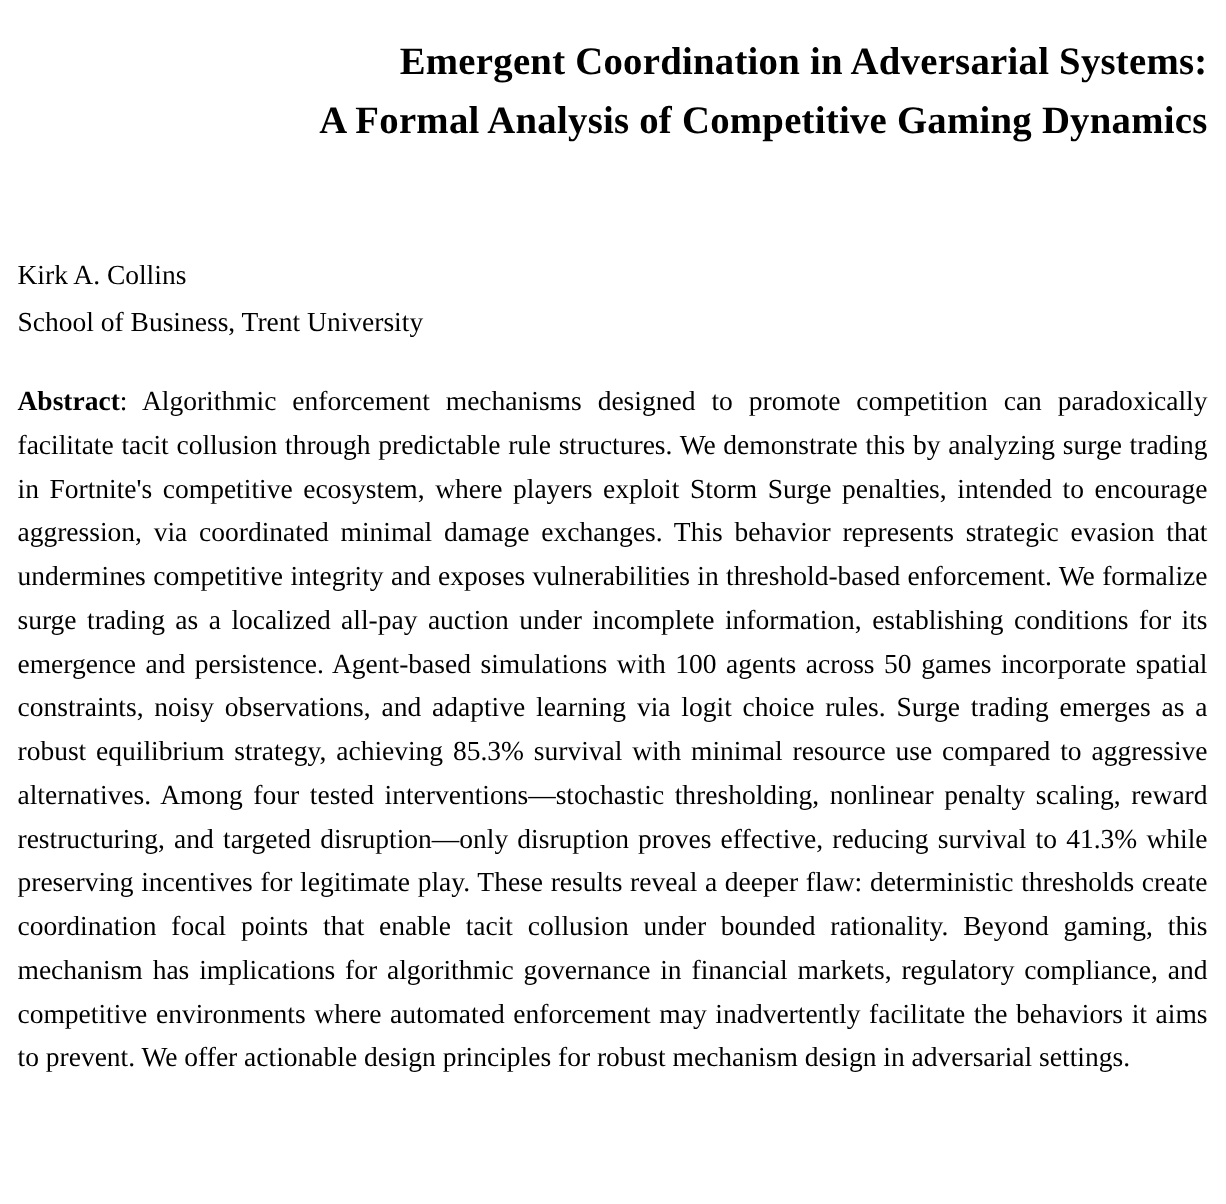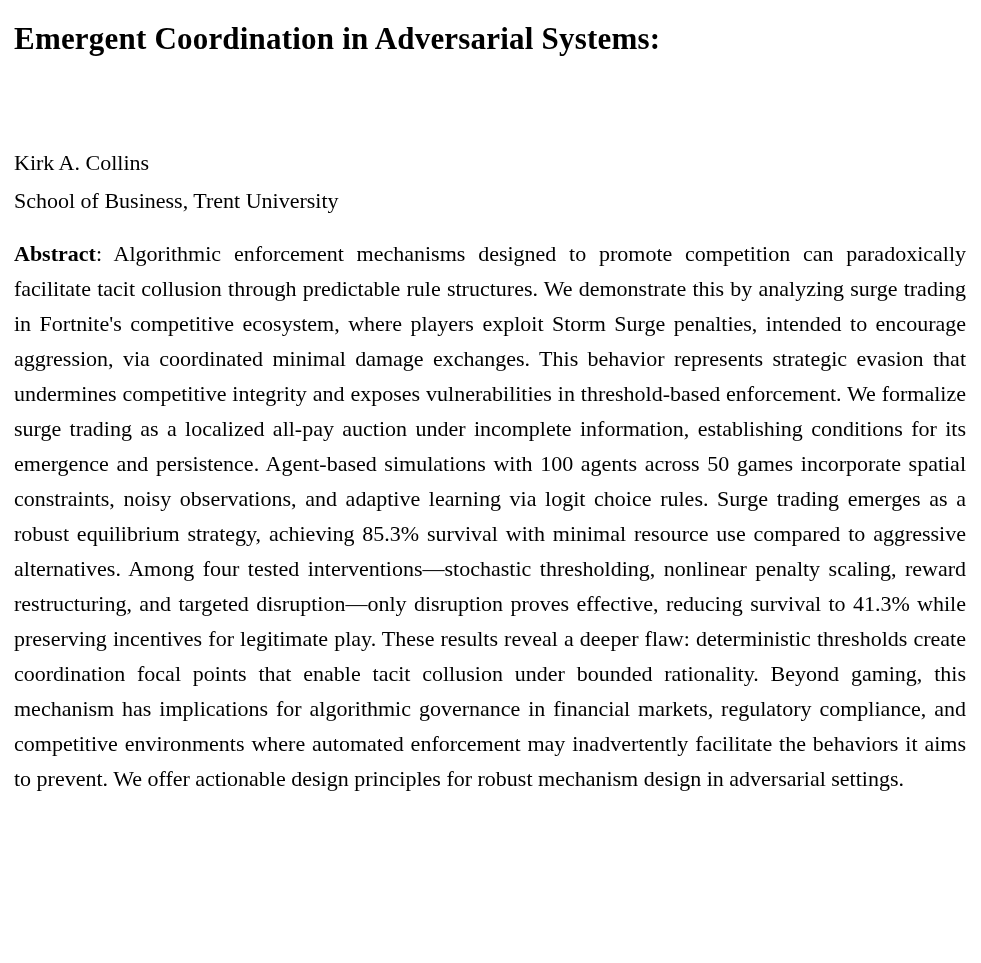--- a/index.html
+++ b/index.html
@@ -11,56 +11,57 @@
     width: 981px;
     height: 963px;
     background: #ffffff;
     color: #000000;
     font-family: "Liberation Serif", "DejaVu Serif", serif;
     box-sizing: border-box;
     padding: 8px 15px 0 14px;
     overflow: hidden;
   }
   .title-block {
-    text-align: left;
-    margin-top: 7px;
+    text-align: right;
+    margin-top: 17px;
   }
   .title-line {
     font-size: 31px;
     font-weight: bold;
     line-height: 47px;
     letter-spacing: 0.2px;
   }
   .author-block {
     text-align: left;
     margin-top: 82px;
   }
   .author-name,
   .author-affiliation {
     font-size: 22px;
     line-height: 38px;
     font-weight: normal;
   }
   .abstract-block {
-    margin-top: 16px;
+    margin-top: 26px;
     font-size: 22px;
     line-height: 35px;
     text-align: justify;
   }
   .abstract-label {
     font-weight: bold;
   }
 </style>
 </head>
 <body>
 
 <div class="page">
 
   <div class="title-block">
     <div class="title-line">Emergent Coordination in Adversarial Systems:</div>
+    <div class="title-line">A Formal Analysis of Competitive Gaming Dynamics</div>
   </div>
 
   <div class="author-block">
     <div class="author-name">Kirk A. Collins</div>
     <div class="author-affiliation">School of Business, Trent University</div>
   </div>
 
   <div class="abstract-block">
     <span class="abstract-label">Abstract</span><span>: </span><span>Algorithmic enforcement mechanisms designed to promote competition can paradoxically facilitate tacit collusion through predictable rule structures. We demonstrate this by analyzing surge trading in Fortnite's competitive ecosystem, where players exploit Storm Surge penalties, intended to encourage aggression, via coordinated minimal damage exchanges. This behavior represents strategic evasion that undermines competitive integrity and exposes vulnerabilities in threshold-based enforcement. We formalize surge trading as a localized all-pay auction under incomplete information, establishing conditions for its emergence and persistence. Agent-based simulations with 100 agents across 50 games incorporate spatial constraints, noisy observations, and adaptive learning via logit choice rules. Surge trading emerges as a robust equilibrium strategy, achieving 85.3% survival with minimal resource use compared to aggressive alternatives. Among four tested interventions—stochastic thresholding, nonlinear penalty scaling, reward restructuring, and targeted disruption—only disruption proves effective, reducing survival to 41.3% while preserving incentives for legitimate play. These results reveal a deeper flaw: deterministic thresholds create coordination focal points that enable tacit collusion under bounded rationality. Beyond gaming, this mechanism has implications for algorithmic governance in financial markets, regulatory compliance, and competitive environments where automated enforcement may inadvertently facilitate the behaviors it aims to prevent. We offer actionable design principles for robust mechanism design in adversarial settings.</span>
   </div>

